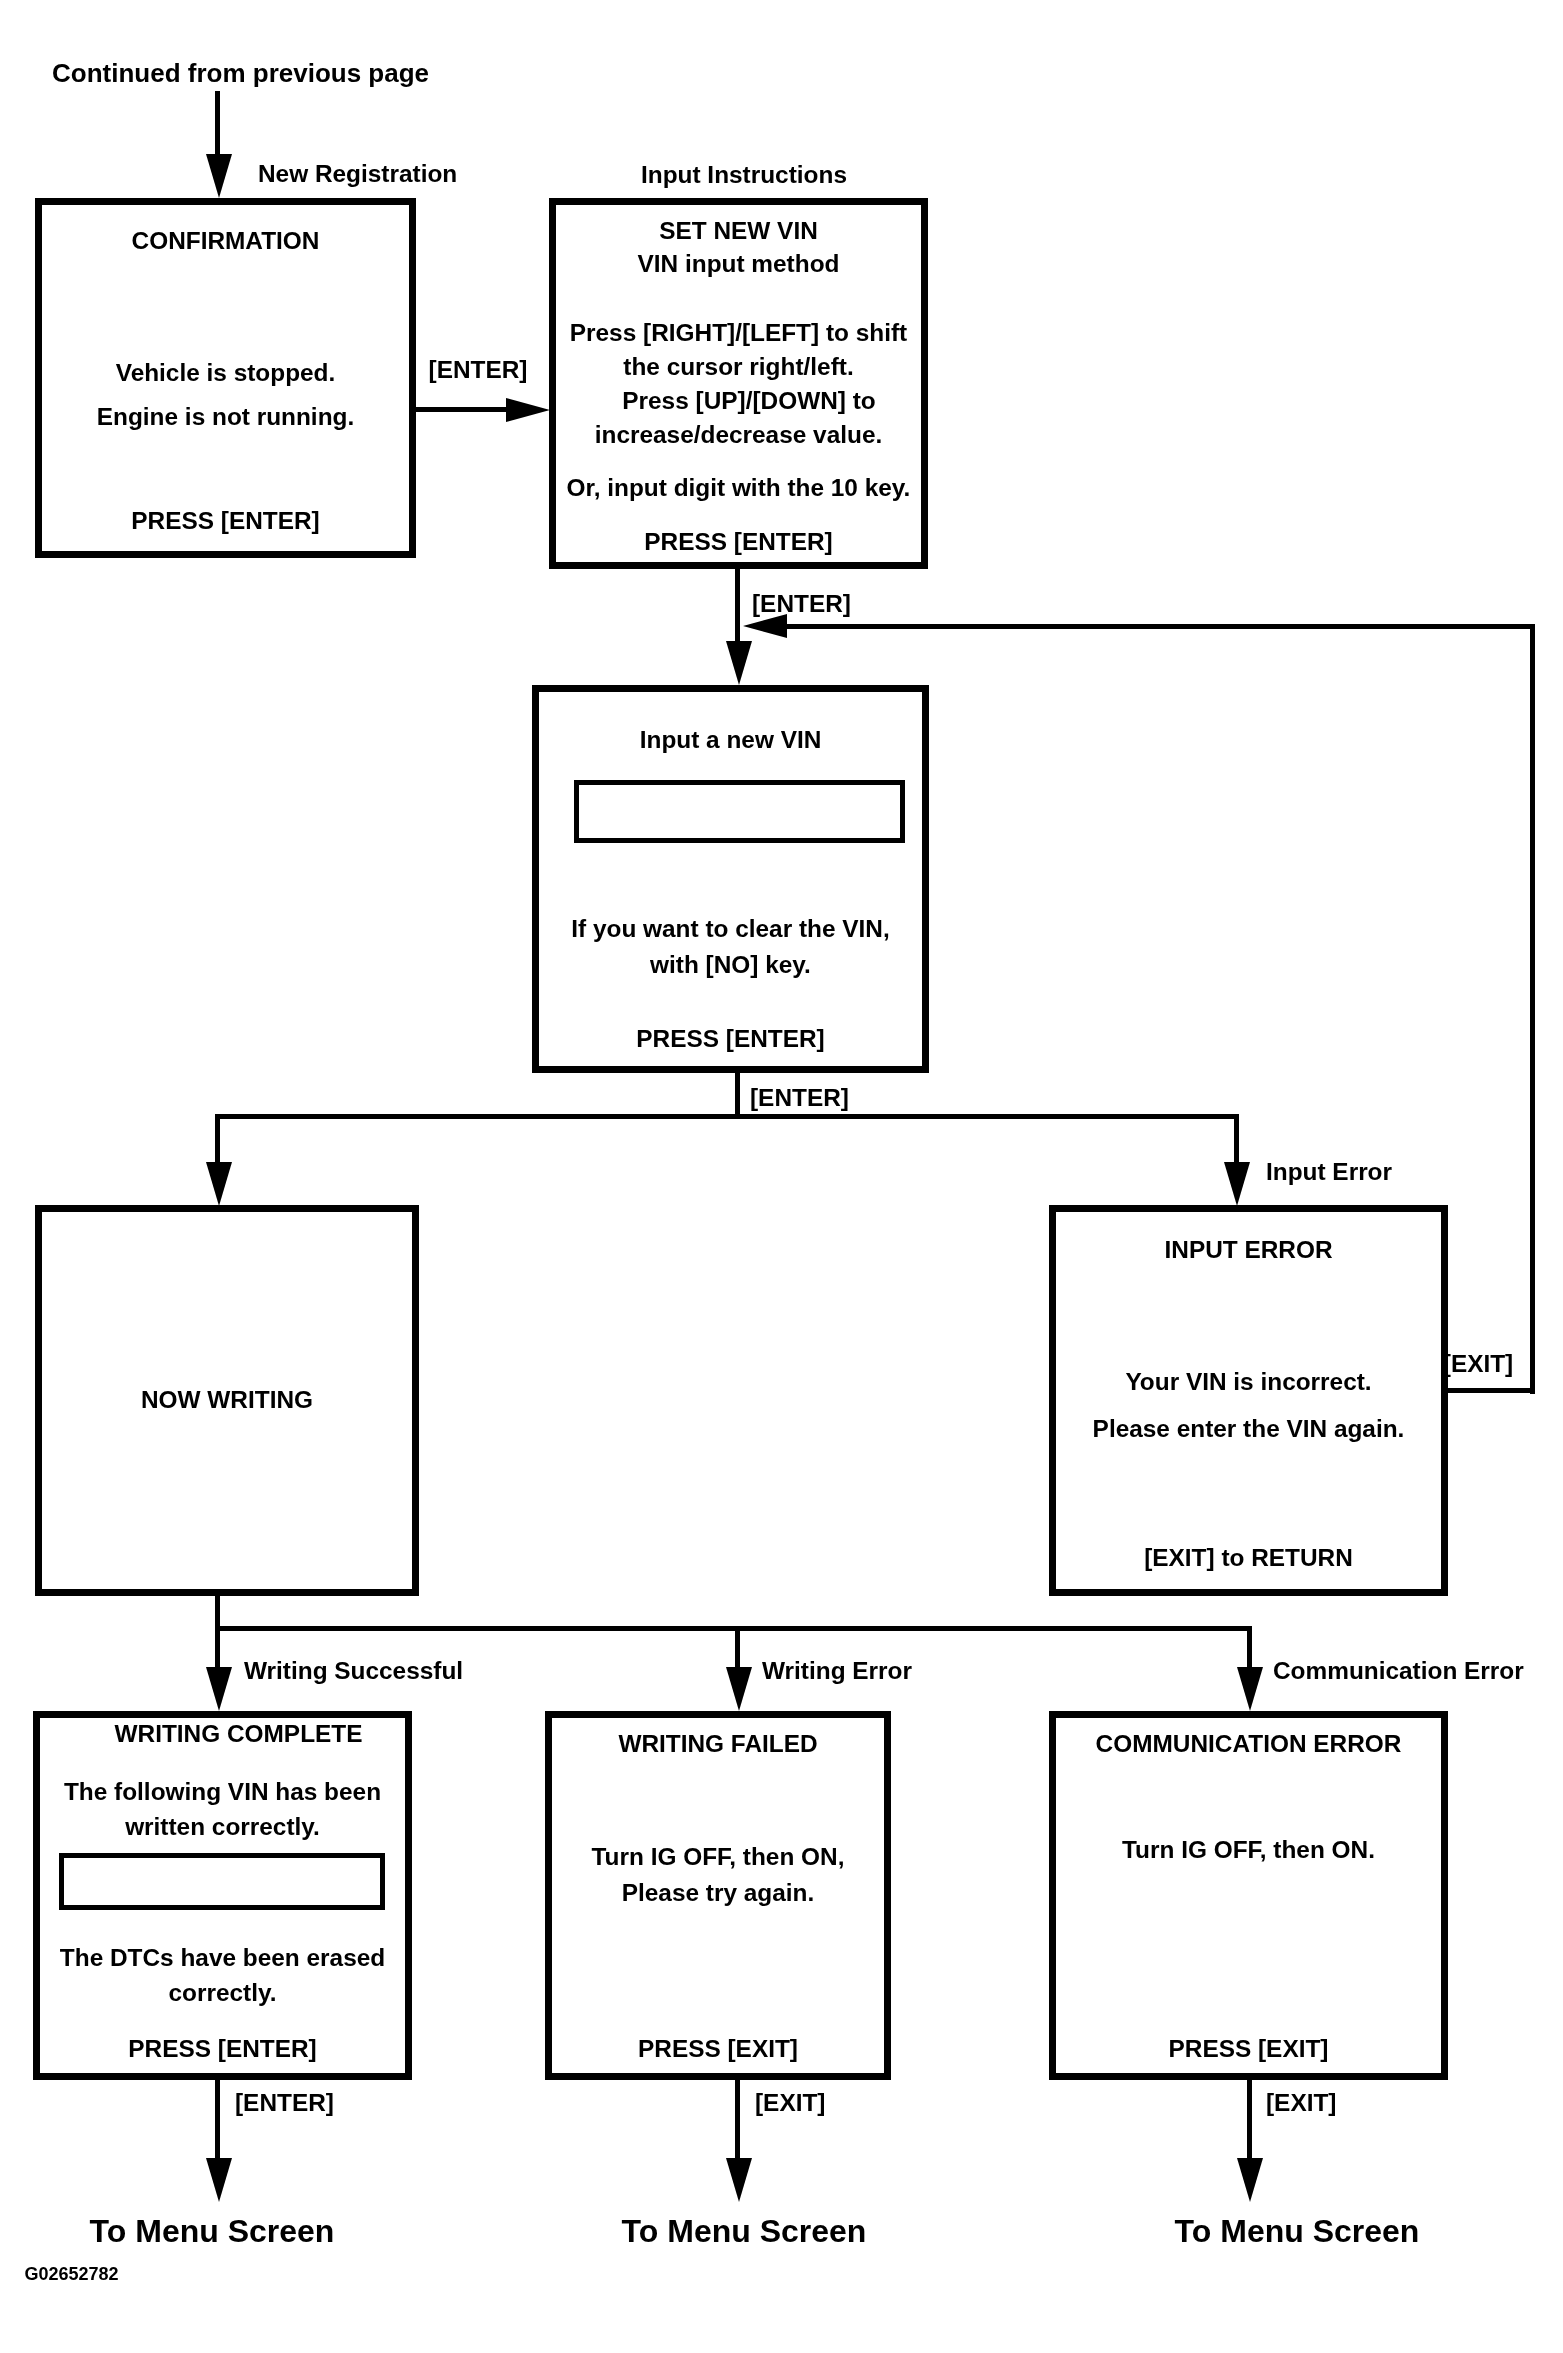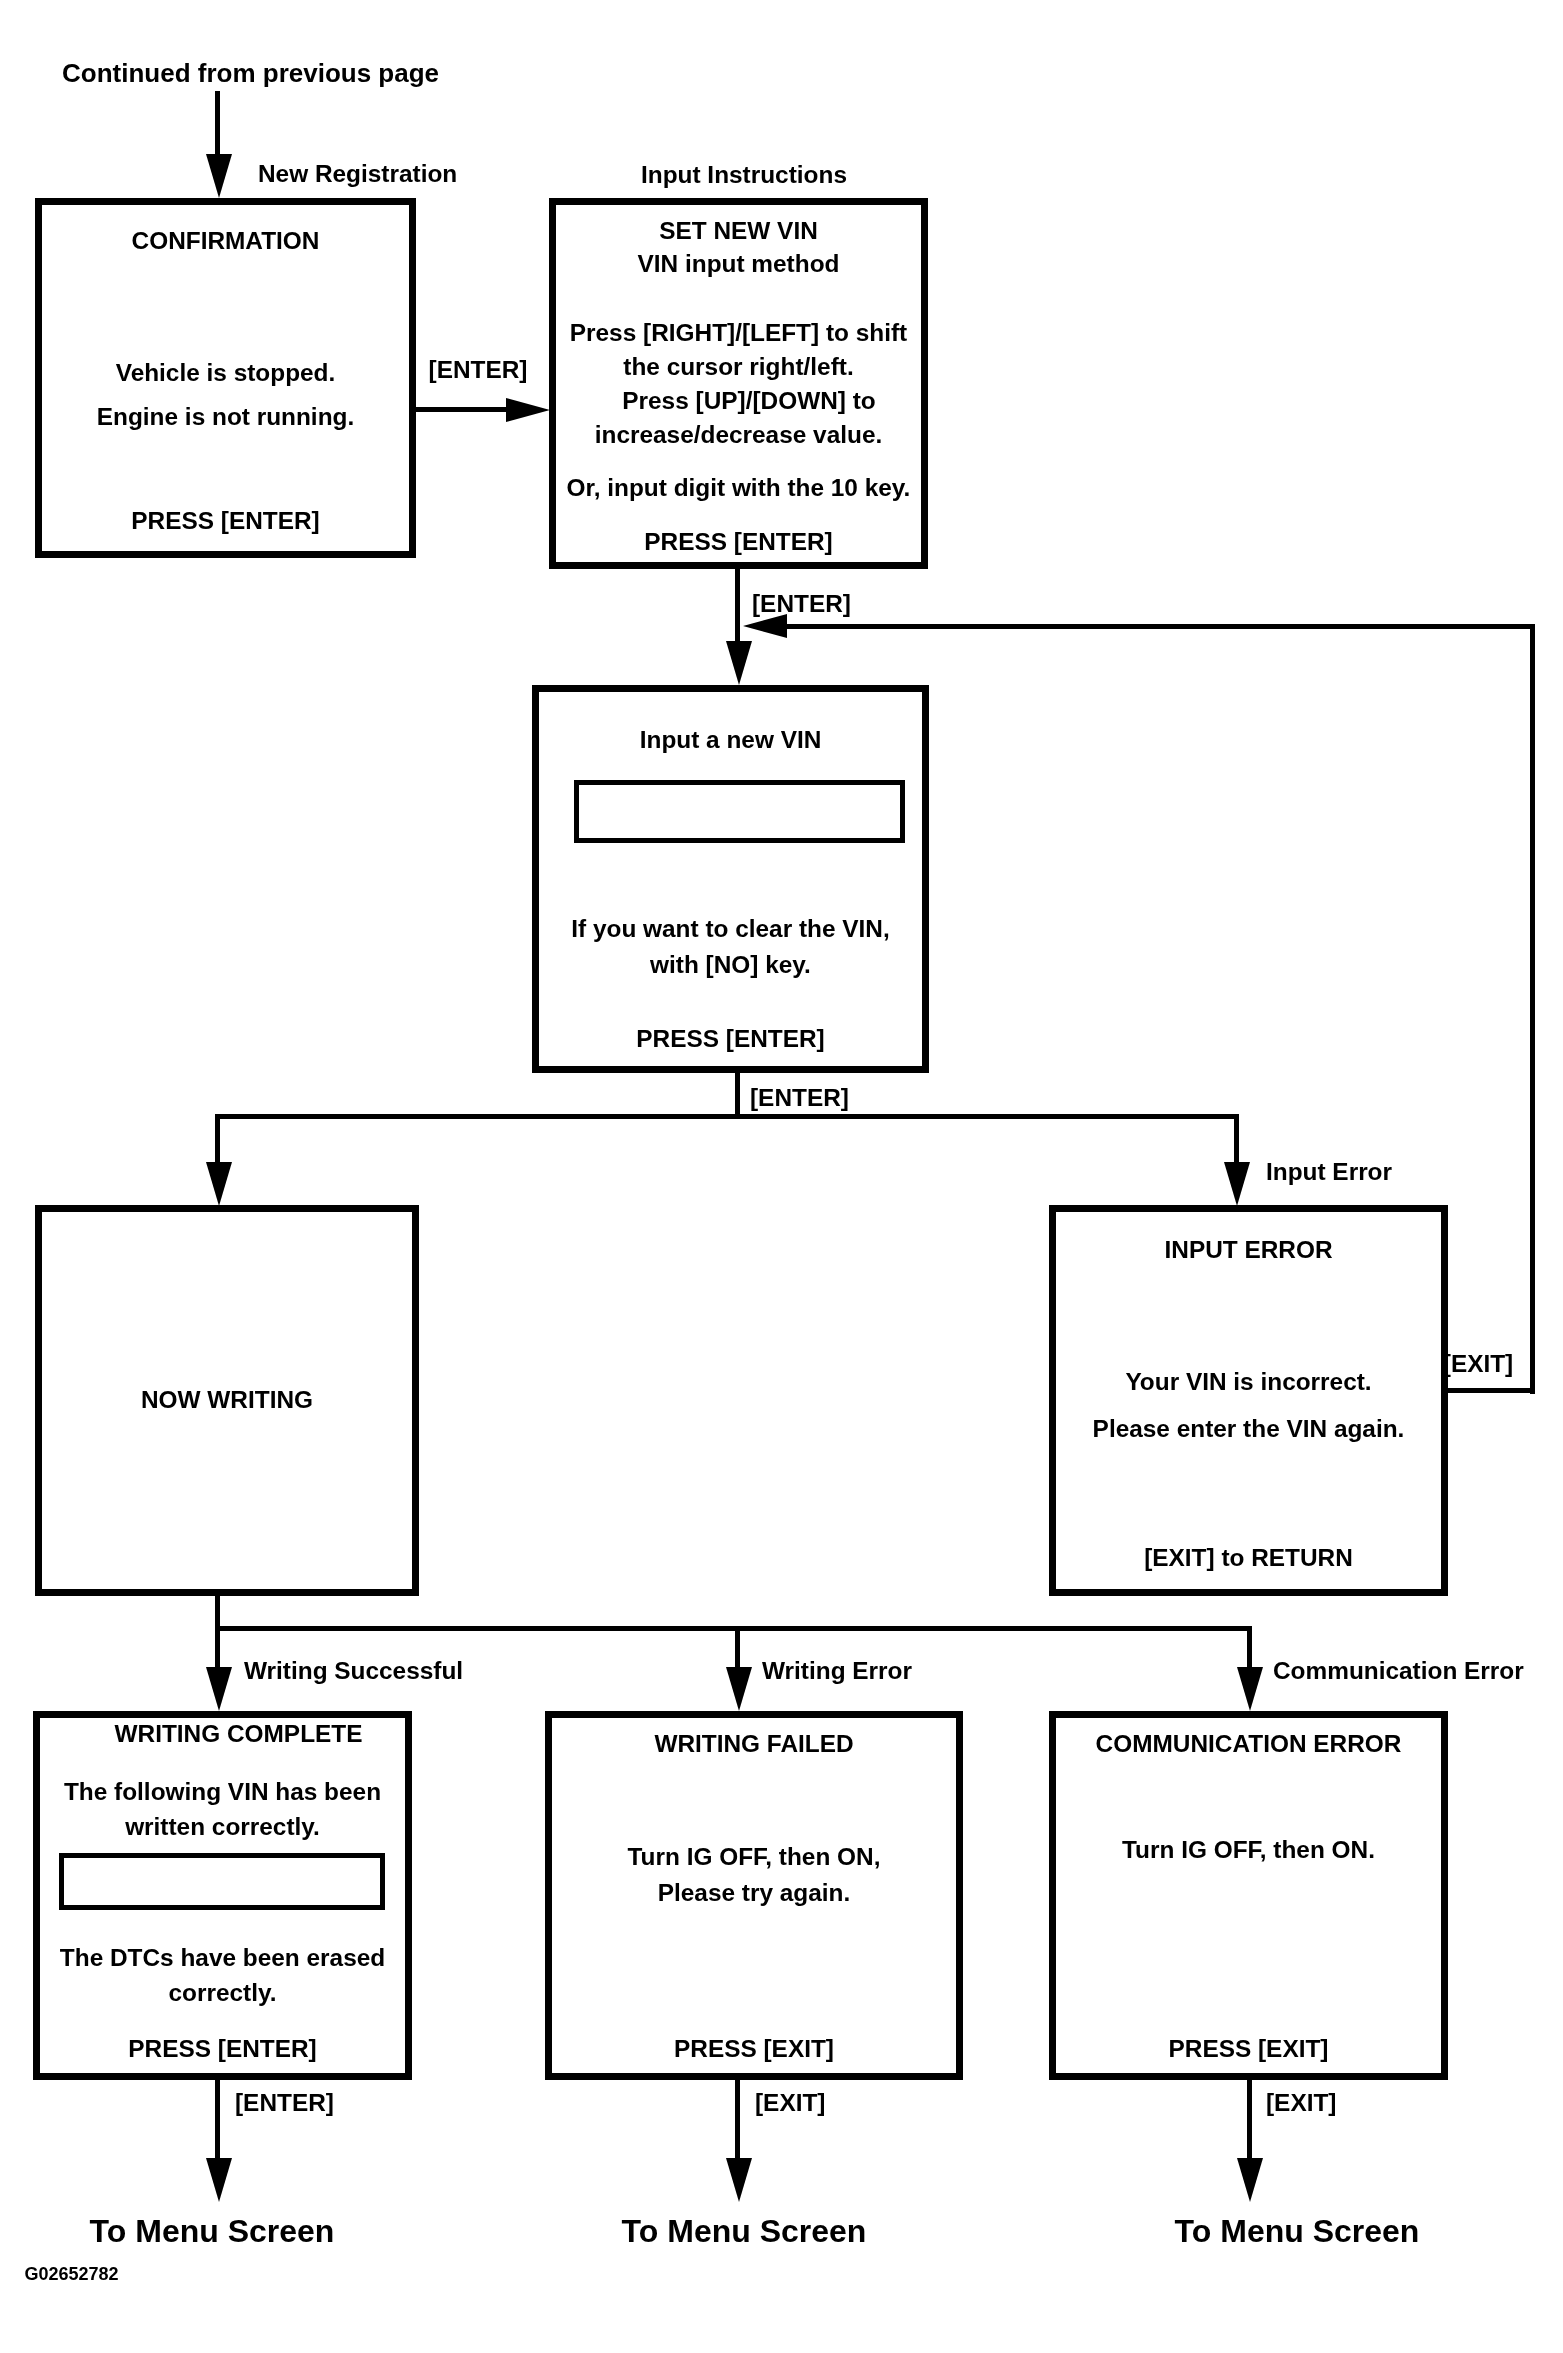--- a/index.html
+++ b/index.html
@@ -54,21 +54,21 @@
     border-top:12.2px solid transparent;border-bottom:12.2px solid transparent;
     border-right:44px solid #000;}
   .code{position:absolute;font-size:18px;font-weight:700;}
   .top-note{position:absolute;font-size:26px;font-weight:700;white-space:nowrap;}
 </style>
 </head>
 <body>
 
 <div class="page">
 
-  <div class="top-note" style="left:52px;top:58px;margin-left:10px;">Continued from previous page</div>
+  <div class="top-note" style="left:52px;top:58px;">Continued from previous page</div>
   <div class="vline" style="left:215px;top:91px;height:68px;"></div>
   <div class="ah-down" style="left:206px;top:154px;"></div>
   <div class="lbl" style="left:258px;top:160px;">New Registration</div>
   <div class="lbl" style="left:641px;top:161px;">Input Instructions</div>
 
   <div class="box" style="left:35px;top:198px;width:381px;height:360px;">
     <div class="bline" style="top:21px;">CONFIRMATION</div>
     <div class="bline" style="top:153px;">Vehicle is stopped.</div>
     <div class="bline" style="top:197px;">Engine is not running.</div>
     <div class="bline" style="top:301px;">PRESS [ENTER]</div>
@@ -142,21 +142,21 @@
   <div class="box" style="left:33px;top:1711px;width:379px;height:369px;">
     <div class="bline" style="top:1px;padding-left:32px;">WRITING COMPLETE</div>
     <div class="bline" style="top:59px;">The following VIN has been</div>
     <div class="bline" style="top:94px;">written correctly.</div>
     <div class="field" style="left:19px;top:135px;width:326px;height:57px;"></div>
     <div class="bline" style="top:225px;">The DTCs have been erased</div>
     <div class="bline" style="top:260px;">correctly.</div>
     <div class="bline" style="top:316px;">PRESS [ENTER]</div>
   </div>
 
-  <div class="box" style="left:545px;top:1711px;width:418px;height:369px;">
+  <div class="box" style="left:545px;top:1711px;width:346px;height:369px;">
     <div class="bline" style="top:10.5px;">WRITING FAILED</div>
     <div class="bline" style="top:124px;">Turn IG OFF, then ON,</div>
     <div class="bline" style="top:160px;">Please try again.</div>
     <div class="bline" style="top:316px;">PRESS [EXIT]</div>
   </div>
 
   <div class="box" style="left:1049px;top:1711px;width:399px;height:369px;">
     <div class="bline" style="top:10.5px;">COMMUNICATION ERROR</div>
     <div class="bline" style="top:117px;">Turn IG OFF, then ON.</div>
     <div class="bline" style="top:316px;">PRESS [EXIT]</div>

